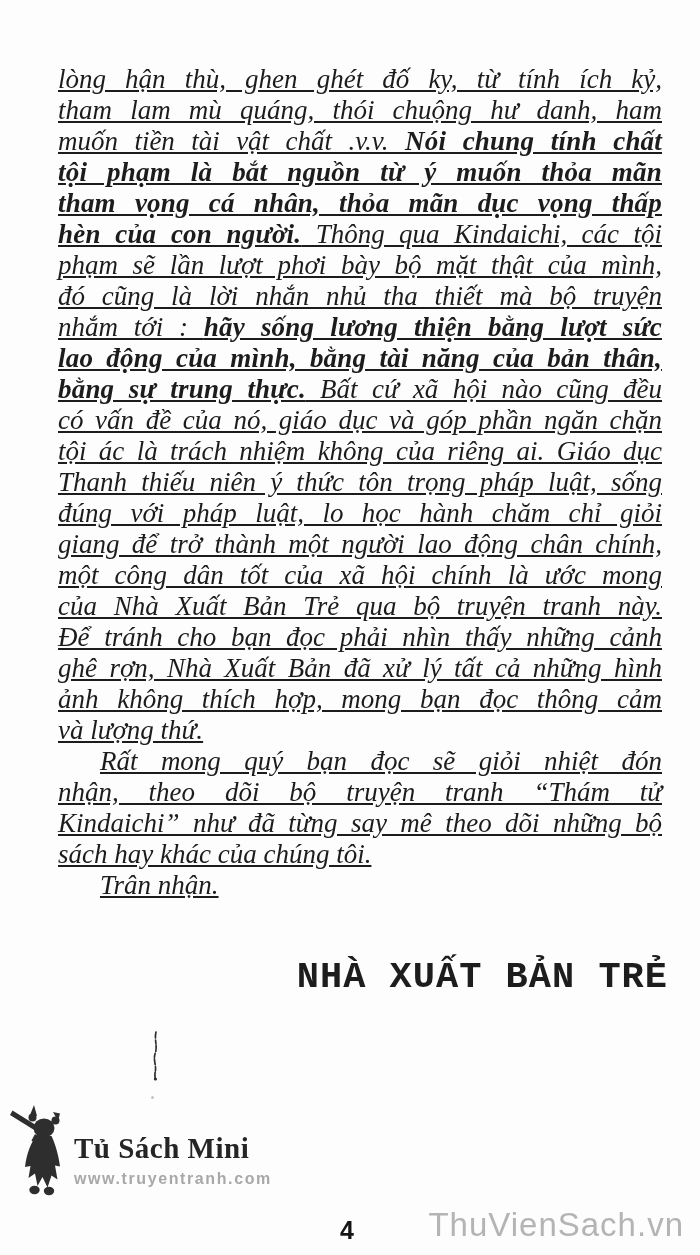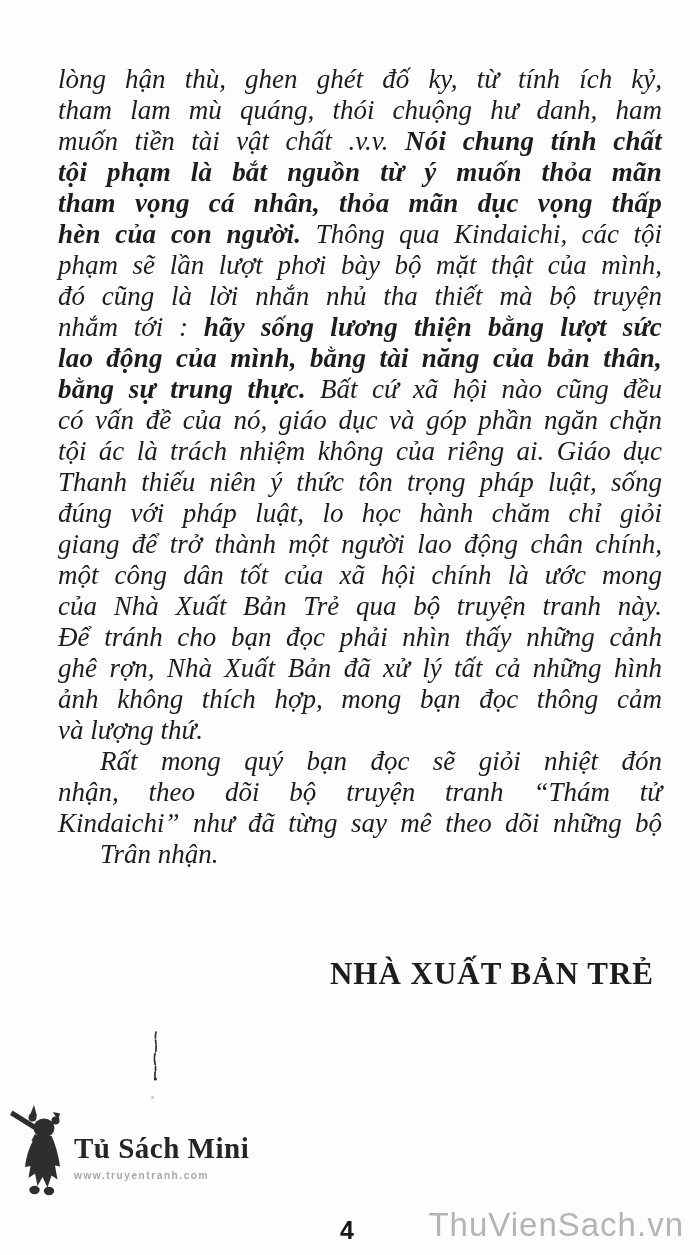--- a/index.html
+++ b/index.html
@@ -11,50 +11,50 @@
   }
   *{margin:0;padding:0;box-sizing:border-box;}
   html,body{background:#fff;}
   body{width:700px;height:1255px;position:relative;overflow:hidden;
        font-family:"Liberation Serif",serif;}
   .page{position:absolute;inset:0;background:var(--paper);}
 
   
   .text-block{
     position:absolute;left:58px;top:64px;width:604px;
-    font-style:italic;font-size:27px;line-height:31px;color:var(--ink);
+    font-style:italic;font-size:27px;line-height:31px;color:var(--ink);text-decoration:underline;
   }
   .line{width:100%;text-align:justify;text-align-last:justify;white-space:normal;}
   .line.al{text-align-last:left;}
   .line.ind{padding-left:42px;}
   .line .b{font-weight:700;letter-spacing:.2px;}
 
   
   .publisher{
-    position:absolute;right:46px;top:956px;
-    font-family:Liberation Serif, serif;font-weight:700;
-    font-size:31px;letter-spacing:1px;color:#1d1d1d;white-space:nowrap;
+    position:absolute;right:32px;top:956px;
+    font-family:Liberation Mono, monospace;font-weight:700;
+    font-size:37px;letter-spacing:1px;color:#1d1d1d;white-space:nowrap;
   }
 
   
   .scratch{position:absolute;left:150px;top:1030px;}
   .speck{position:absolute;left:151px;top:1096px;width:3px;height:3px;
          background:#9c9c9c;border-radius:50%;opacity:.6;}
 
   
   .logo{position:absolute;left:8px;top:1104px;display:flex;align-items:flex-start;justify-content:center;}
   .logo-icon{width:64px;height:92px;flex:0 0 auto;}
   .logo-textcol{padding-top:28px;margin-left:2px;}
   .logo-title{
     font-family:"Liberation Serif",serif;font-weight:700;
     font-size:29px;color:#252525;letter-spacing:.5px;white-space:nowrap;
   }
   .logo-url{
     font-family:"Liberation Sans",sans-serif;font-weight:700;
-    font-size:10px;color:var(--muted);letter-spacing:1.6px;margin-top:5px;
+    font-size:16px;color:var(--muted);letter-spacing:1.6px;margin-top:5px;
     white-space:nowrap;
   }
 
   
   .page-number{
     position:absolute;left:340px;top:1216px;
     font-family:"Liberation Sans",sans-serif;font-weight:700;
     font-size:25px;color:#151515;
   }
   .watermark{
@@ -87,20 +87,21 @@
       <div class="line aj"><span>giang để trở thành một người lao động chân chính,</span></div>
       <div class="line aj"><span>một công dân tốt của xã hội chính là ước mong</span></div>
       <div class="line aj"><span>của Nhà Xuất Bản Trẻ qua bộ truyện tranh này.</span></div>
       <div class="line aj"><span>Để tránh cho bạn đọc phải nhìn thấy những cảnh</span></div>
       <div class="line aj"><span>ghê rợn, Nhà Xuất Bản đã xử lý tất cả những hình</span></div>
       <div class="line aj"><span>ảnh không thích hợp, mong bạn đọc thông cảm</span></div>
       <div class="line al"><span>và lượng thứ.</span></div>
       <div class="line aj ind"><span>Rất mong quý bạn đọc sẽ giỏi nhiệt đón</span></div>
       <div class="line aj"><span>nhận, theo dõi bộ truyện tranh “Thám tử</span></div>
       <div class="line aj"><span>Kindaichi” như đã từng say mê theo dõi những bộ</span></div>
+      <div class="line al"><span>sách hay khác của chúng tôi.</span></div>
       <div class="line al ind"><span>Trân nhận.</span></div>
     </div>
 
   <div class="publisher">NHÀ XUẤT BẢN TRẺ</div>
 
   <svg class="scratch" width="12" height="54" viewBox="0 0 12 54">
     <path d="M6 2 C4 10 8 16 5 24 C3 31 7 36 5 43 C4.6 45 5.4 47 5 49" fill="none" stroke="#2f2f2f" stroke-width="1.7" stroke-dasharray="6 2 4 1.5" stroke-linecap="round"></path>
     <circle cx="5.4" cy="49" r="1.6" fill="#2f2f2f"></circle>
   </svg>
   <div class="speck"></div>

